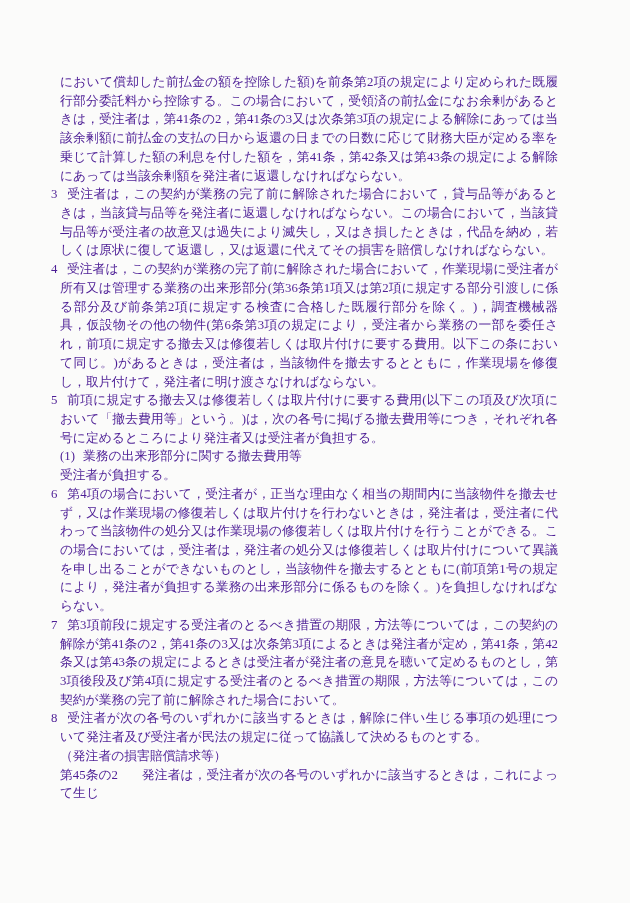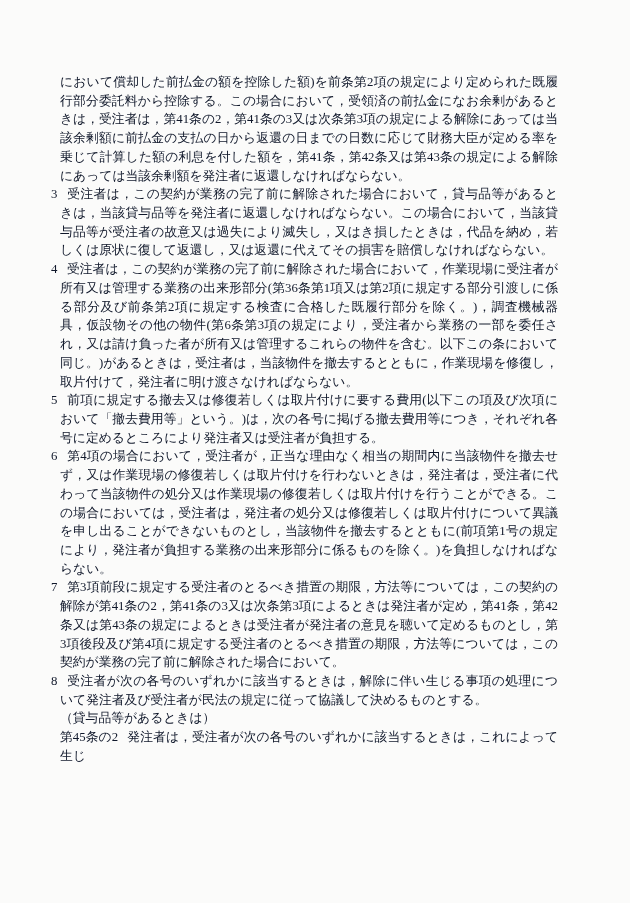--- a/index.html
+++ b/index.html
@@ -11,63 +11,65 @@
     overflow: hidden;
   }
   .text-block {
     position: absolute;
     left: 60px;
     top: 73px;
     width: 498px;
     font-family: "Liberation Serif", "DejaVu Serif", serif;
     font-size: 12.8px;
     line-height: 18.72px;
-    color: #0f172a;
+    color: #4c1d95;
     text-align: justify;
   }
   p.para { margin: 0; padding: 0; }
   
   .cont { padding-left: 14px; }
   
   .item { padding-left: 14px; text-indent: -9px; }
   .num { display: inline-block; width: 16px; text-indent: 0; }
   
   .sub-label { padding-left: 27px; }
   .slabel { display: inline-block; width: 23px; }
   
   .sub-body1 { padding-left: 32px; text-indent: 10px; }
   .sub-body2 { padding-left: 37px; }
   
   .heading { padding-left: 13px; }
   
   .article { padding-left: 0; }
-  .artno { margin-right: 9px; }
+  .artno { margin-right: 24px; }
 </style>
 </head>
 <body>
 
 <div class="page">
   <main class="text-block">
 
     <p class="para cont">において償却した前払金の額を控除した額)を前条第2項の規定により定められた既履行部分委託料から控除する。この場合において，受領済の前払金になお余剰があるときは，受注者は，第41条の2，第41条の3又は次条第3項の規定による解除にあっては当該余剰額に前払金の支払の日から返還の日までの日数に応じて財務大臣が定める率を乗じて計算した額の利息を付した額を，第41条，第42条又は第43条の規定による解除にあっては当該余剰額を発注者に返還しなければならない。</p>
 
     <p class="para item"><span class="num">3</span><span>受注者は，この契約が業務の完了前に解除された場合において，貸与品等があるときは，当該貸与品等を発注者に返還しなければならない。この場合において，当該貸与品等が受注者の故意又は過失により滅失し，又はき損したときは，代品を納め，若しくは原状に復して返還し，又は返還に代えてその損害を賠償しなければならない。</span></p>
 
-    <p class="para item"><span class="num">4</span><span>受注者は，この契約が業務の完了前に解除された場合において，作業現場に受注者が所有又は管理する業務の出来形部分(第36条第1項又は第2項に規定する部分引渡しに係る部分及び前条第2項に規定する検査に合格した既履行部分を除く。)，調査機械器具，仮設物その他の物件(第6条第3項の規定により，受注者から業務の一部を委任され，又は請け負った者が所有又は管理するこれらの物件を含む。以下この条において同じ。)があるときは，受注者は，当該物件を撤去するとともに，作業現場を修復し，取片付けて，発注者に明け渡さなければならない。</span></p>
+    <p class="para item"><span class="num">4</span><span>受注者は，この契約が業務の完了前に解除された場合において，作業現場に受注者が所有又は管理する業務の出来形部分(第36条第1項又は第2項に規定する部分引渡しに係る部分及び前条第2項に規定する検査に合格した既履行部分を除く。)，調査機械器具，仮設物その他の物件(第6条第3項の規定により，受注者から業務の一部を委任され，前項に規定する撤去又は修復若しくは取片付けに要する費用。以下この条において同じ。)があるときは，受注者は，当該物件を撤去するとともに，作業現場を修復し，取片付けて，発注者に明け渡さなければならない。</span></p>
 
     <p class="para item"><span class="num">5</span><span>前項に規定する撤去又は修復若しくは取片付けに要する費用(以下この項及び次項において「撤去費用等」という。)は，次の各号に掲げる撤去費用等につき，それぞれ各号に定めるところにより発注者又は受注者が負担する。</span></p>
 
+    <p class="para sub-label"><span class="slabel">(1)</span><span>業務の出来形部分に関する撤去費用等</span></p>
 
 
 
+    <p class="para sub-body2">受注者が負担する。</p>
 
     <p class="para item"><span class="num">6</span><span>第4項の場合において，受注者が，正当な理由なく相当の期間内に当該物件を撤去せず，又は作業現場の修復若しくは取片付けを行わないときは，発注者は，受注者に代わって当該物件の処分又は作業現場の修復若しくは取片付けを行うことができる。この場合においては，受注者は，発注者の処分又は修復若しくは取片付けについて異議を申し出ることができないものとし，当該物件を撤去するとともに(前項第1号の規定により，発注者が負担する業務の出来形部分に係るものを除く。)を負担しなければならない。</span></p>
 
     <p class="para item"><span class="num">7</span><span>第3項前段に規定する受注者のとるべき措置の期限，方法等については，この契約の解除が第41条の2，第41条の3又は次条第3項によるときは発注者が定め，第41条，第42条又は第43条の規定によるときは受注者が発注者の意見を聴いて定めるものとし，第3項後段及び第4項に規定する受注者のとるべき措置の期限，方法等については，この契約が業務の完了前に解除された場合において。</span></p>
 
     <p class="para item"><span class="num">8</span><span>受注者が次の各号のいずれかに該当するときは，解除に伴い生じる事項の処理について発注者及び受注者が民法の規定に従って協議して決めるものとする。</span></p>
 
-    <p class="para heading">（貸与品等があるときは）</p>
+    <p class="para heading">（発注者の損害賠償請求等）</p>
 
     <p class="para article"><span class="artno">第45条の2</span><span>発注者は，受注者が次の各号のいずれかに該当するときは，これによって生じ</span></p>
 
   </main>
 </div>
 
 </body></html>

